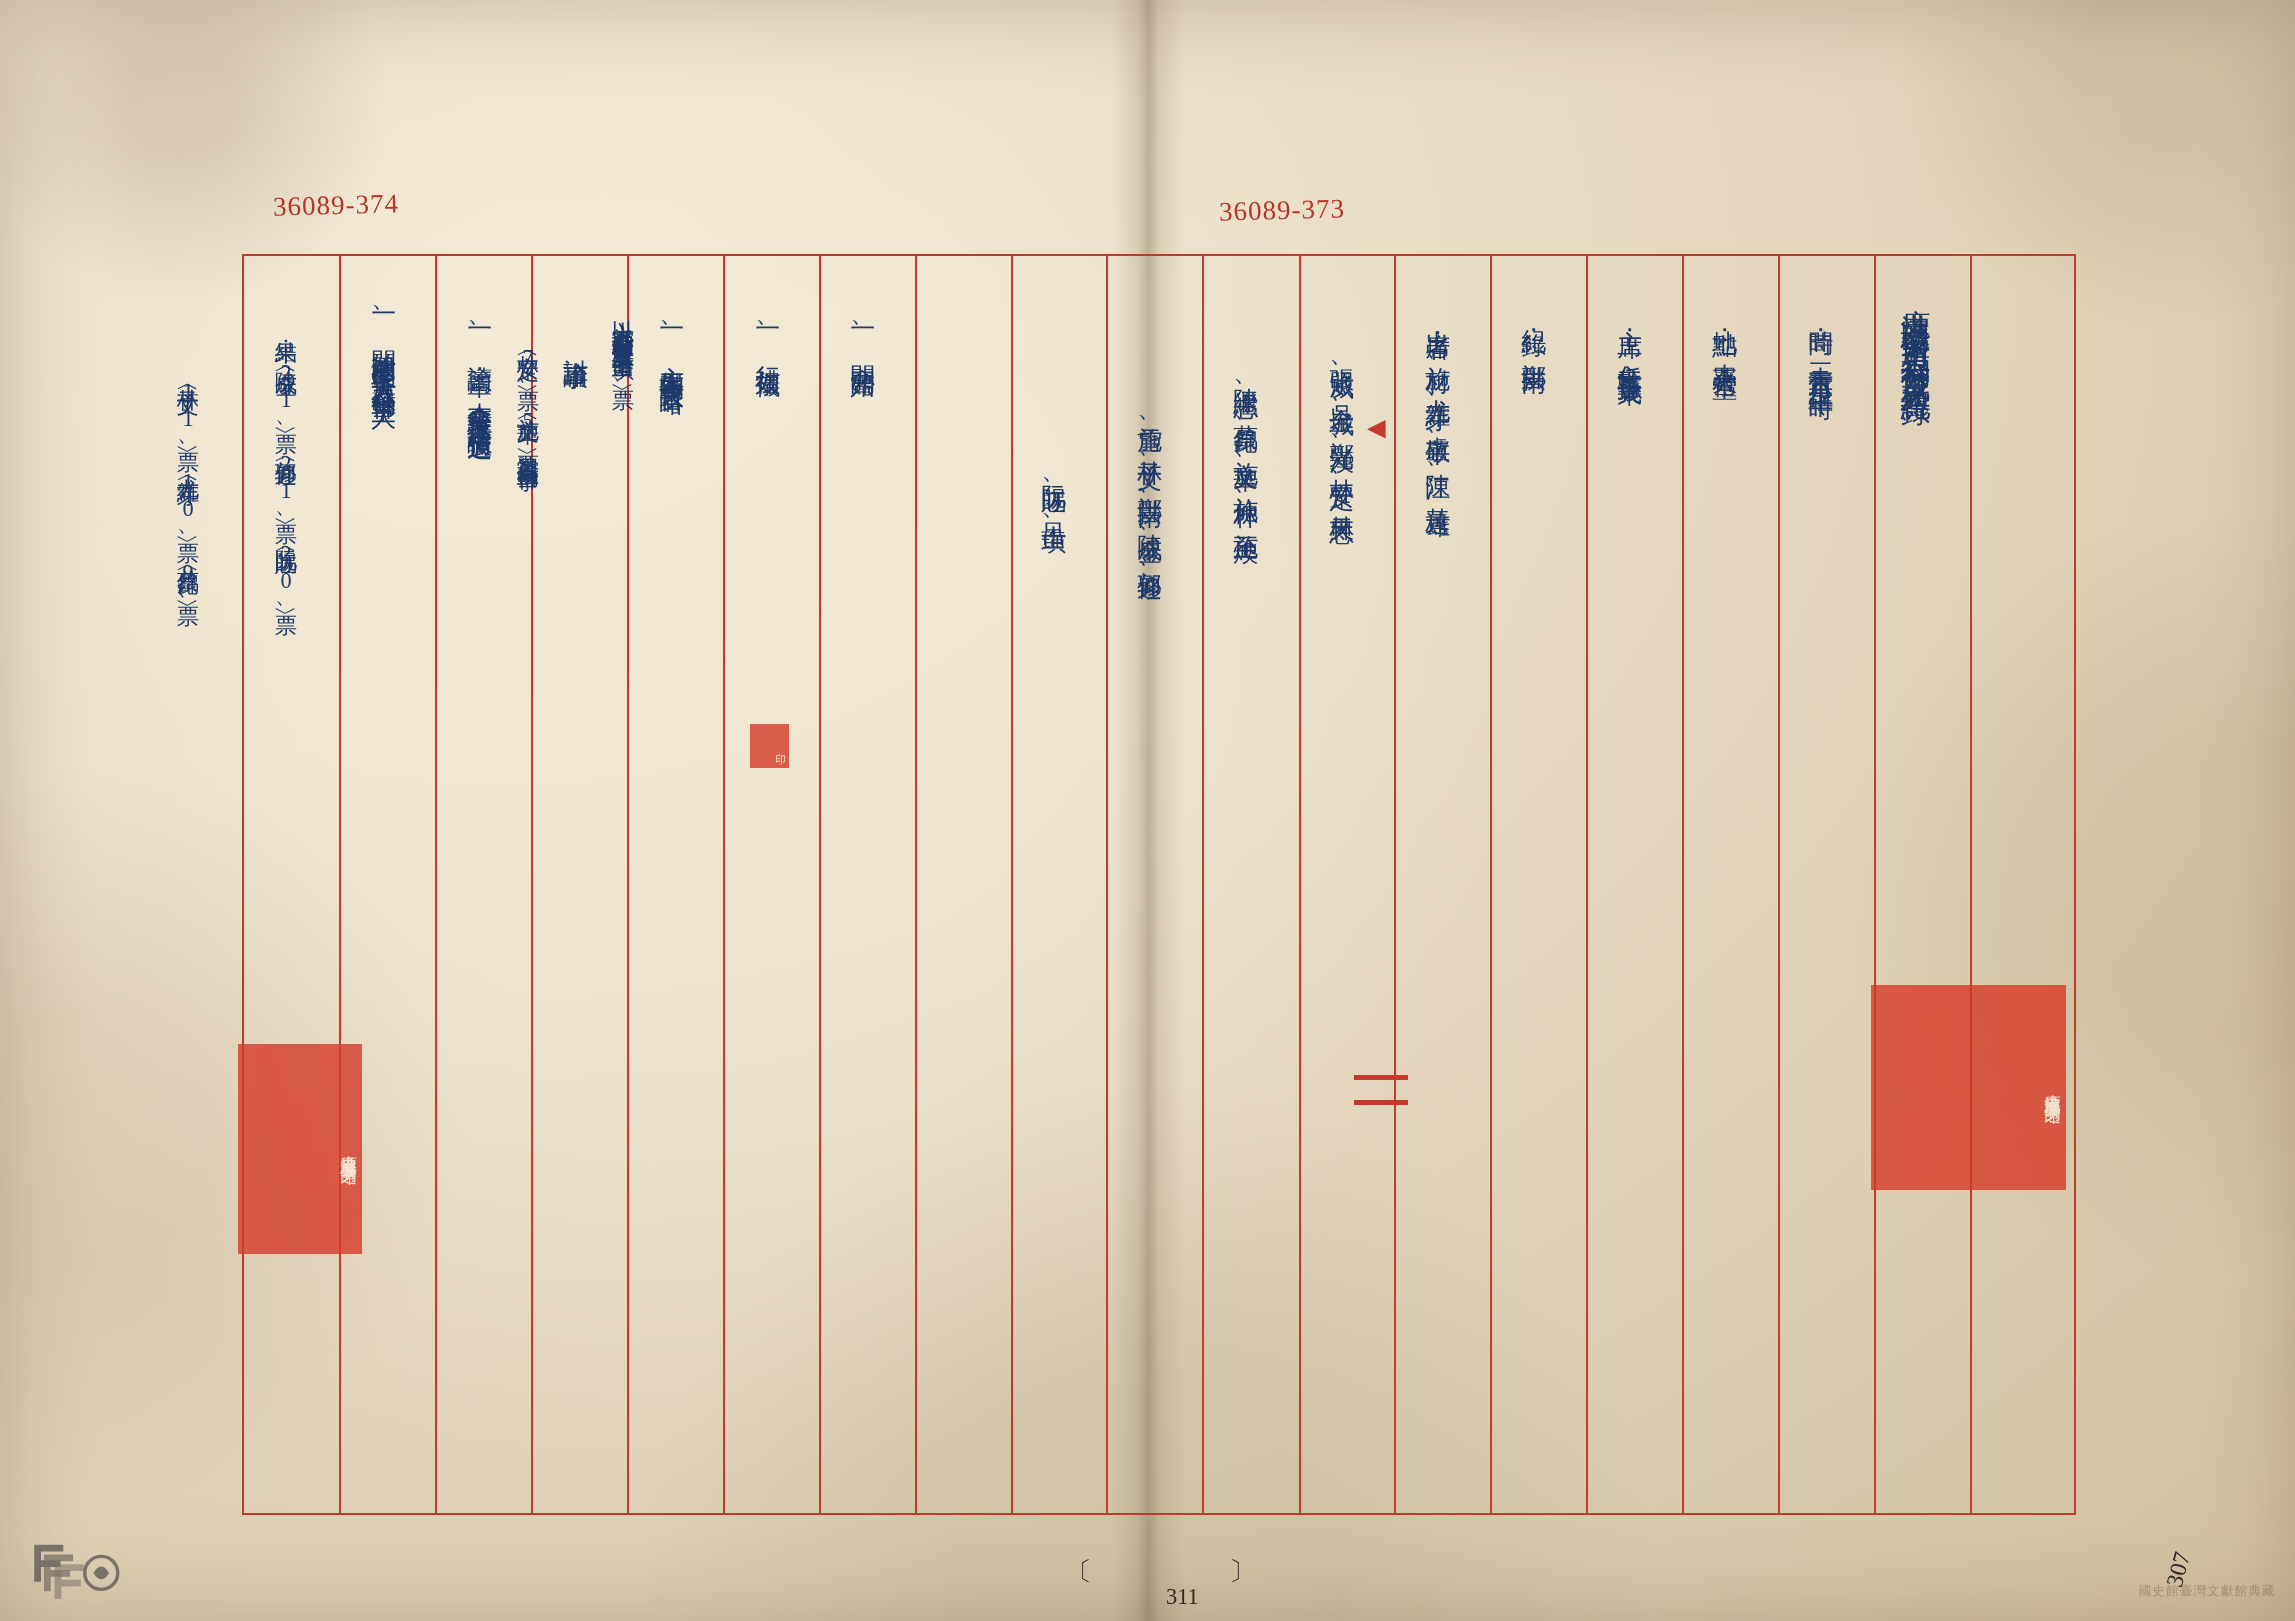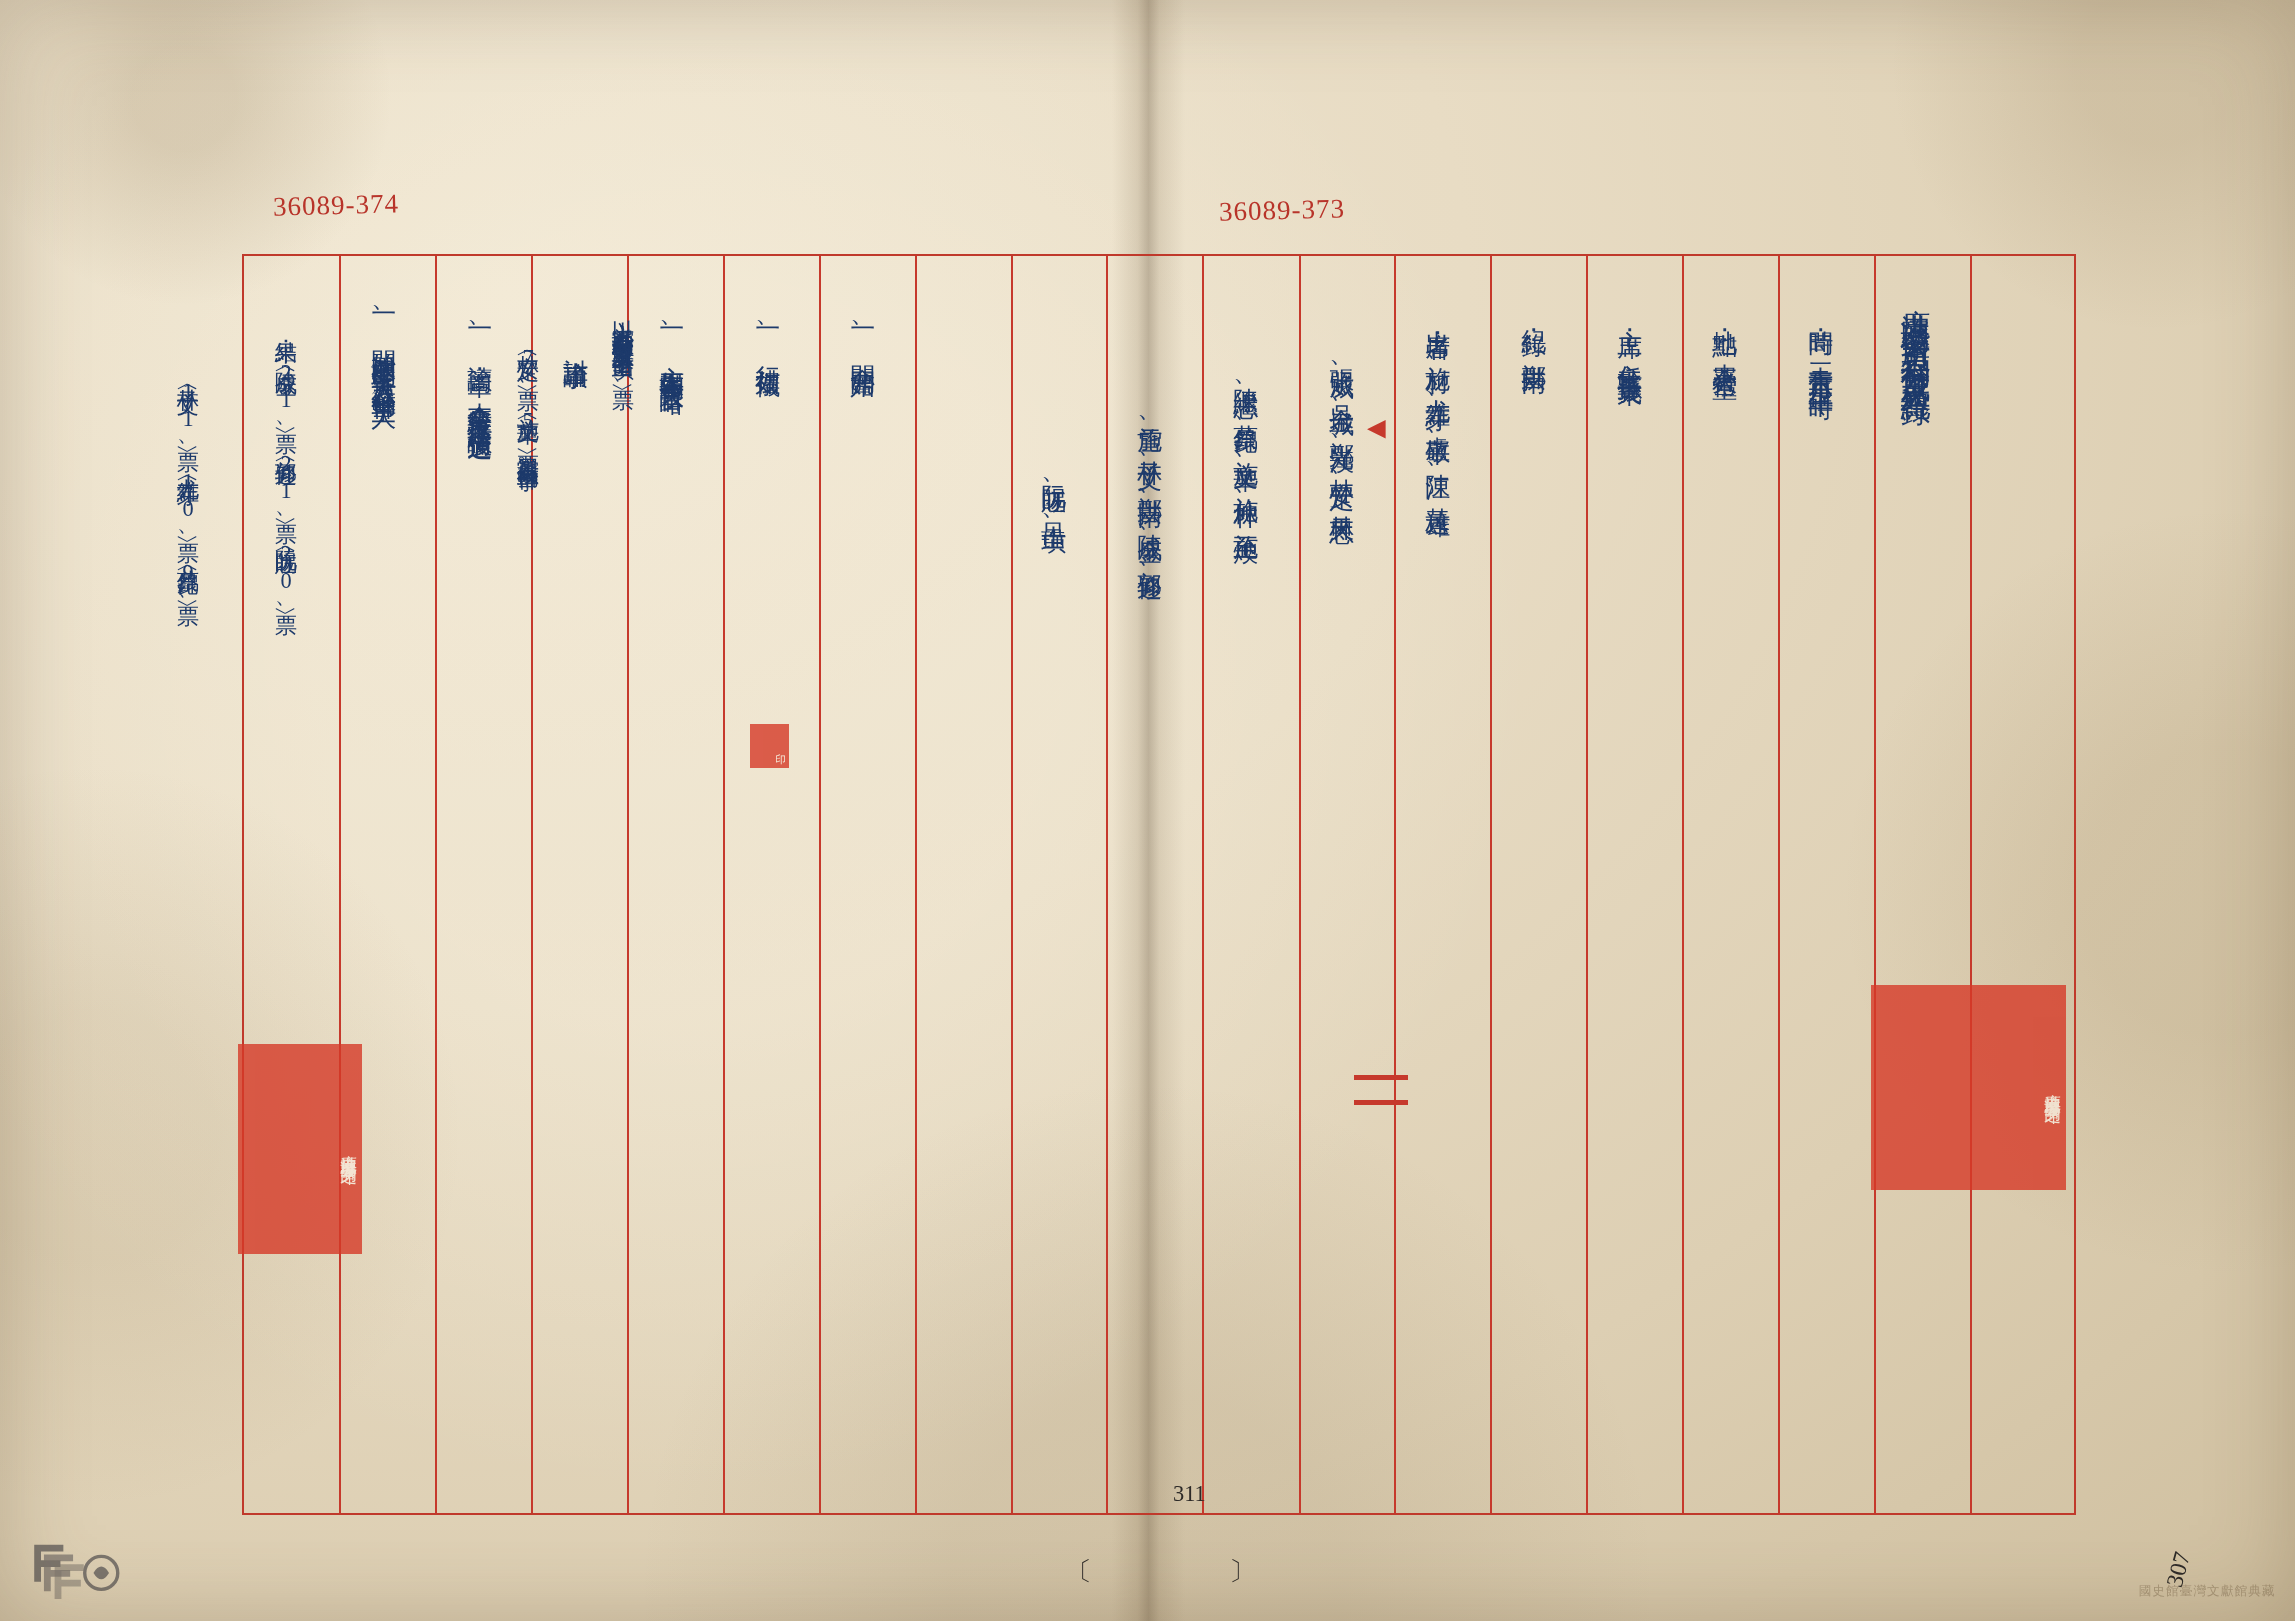--- a/index.html
+++ b/index.html
@@ -225,21 +225,21 @@
   <div class="col small" style="position:absolute; left:611px; top:302px; height:1190px;">以上六人當選為助理幹事將選票次多者呂士璜〈8〉票、</div>
   <div class="col small" style="position:absolute; left:516px; top:337px; height:1161px;">林安定〈7〉票、施文華〈5〉票當選為候補幹事。</div>
 
   <div class="seal" style="left:1871px; top:985px; width:195px; height:205px;">鹿港鹽場公署之印</div>
 
   <div class="seal" style="left:238px; top:1044px; width:124px; height:210px;">鹿港鹽場公署之印</div>
 
   <div class="seal small-seal" style="left:750px; top:724px; width:39px; height:44px;">印</div>
 
   <div class="brkt" style="left:1066px; top:1554px;">〔</div>
-  <div class="folio" style="left:1166px; top:1481px;margin-left:7px;">311</div>
+  <div class="folio" style="left:1166px; top:1584px;">311</div>
   <div class="brkt" style="left:1229px; top:1554px;">〕</div>
 
   <div class="corner-mark" style="left:2161px; top:1556px;">307</div>
 
   <svg class="logo" viewBox="0 0 190 140">
     <g fill="#6b6661">
       <path d="M10 20 L70 20 L70 34 L24 34 L24 52 L64 52 L64 66 L24 66 L24 96 L10 96 Z"></path>
       <path d="M30 40 L90 40 L90 54 L44 54 L44 72 L84 72 L84 86 L44 86 L44 116 L30 116 Z" opacity="0.75"></path>
       <path d="M52 60 L112 60 L112 74 L66 74 L66 92 L106 92 L106 106 L66 106 L66 132 L52 132 Z" opacity="0.55"></path>
       <circle cx="148" cy="78" r="34" fill="none" stroke="#6b6661" stroke-width="7"></circle>

